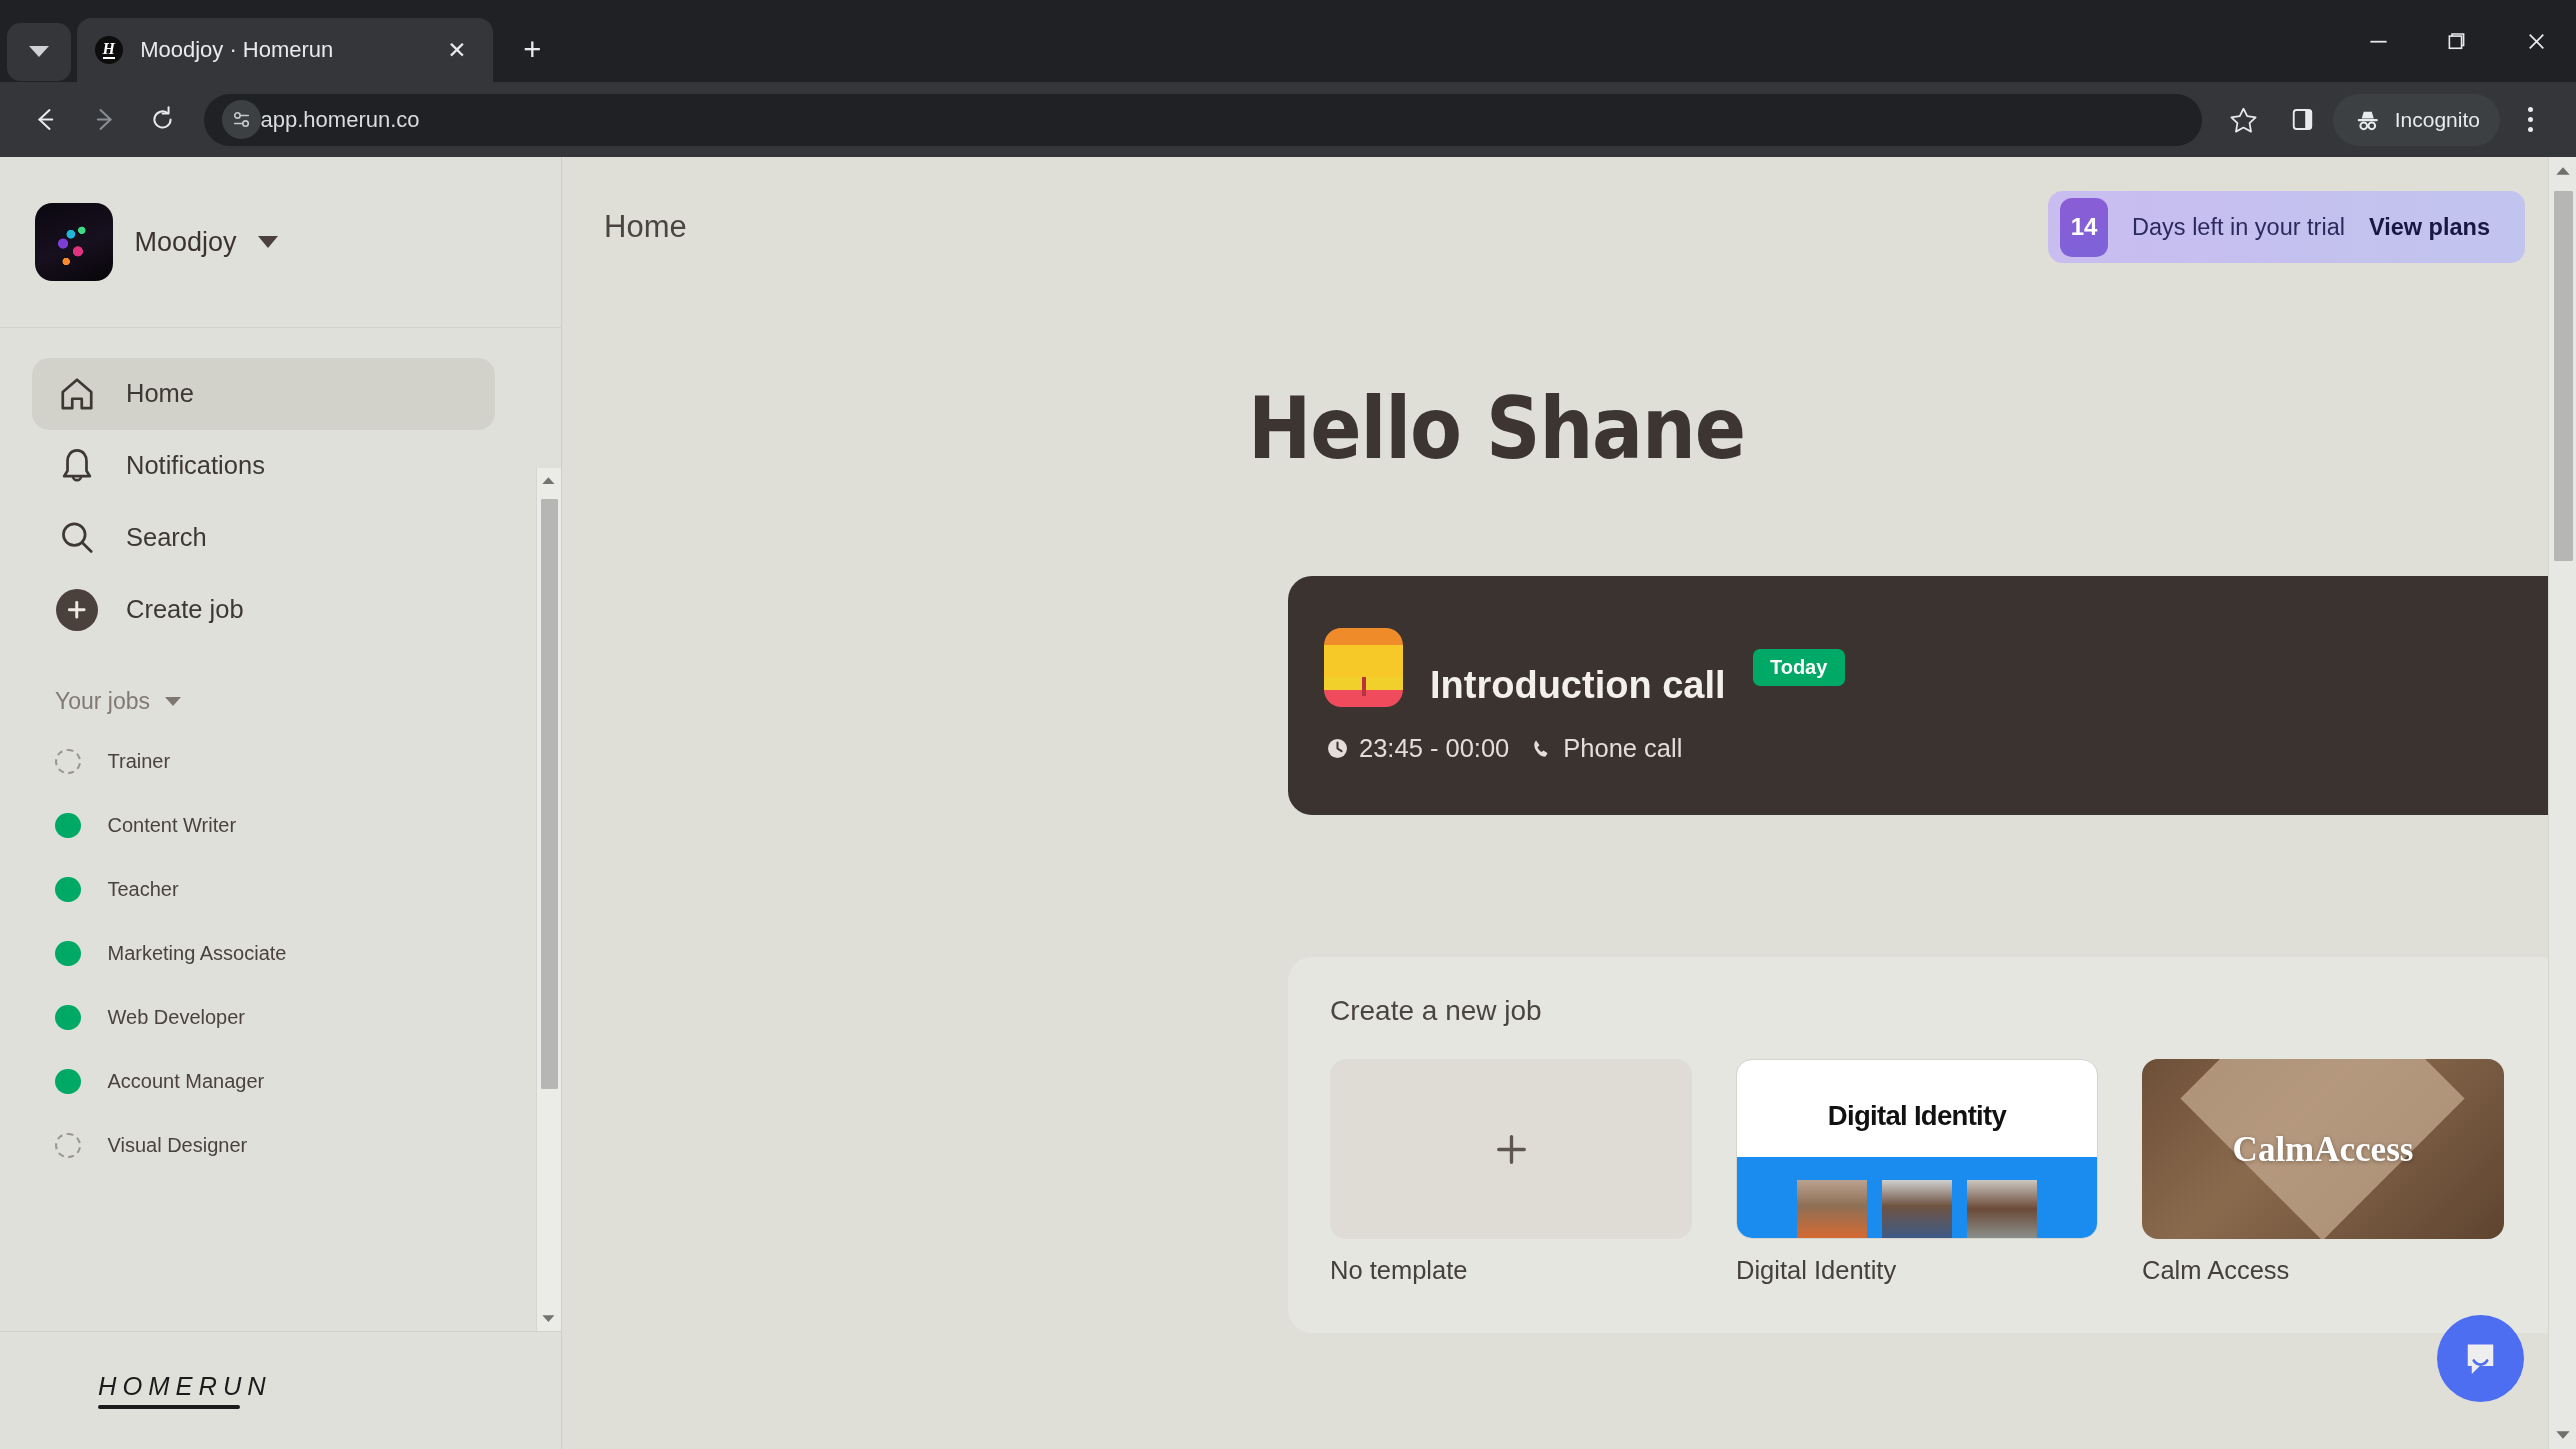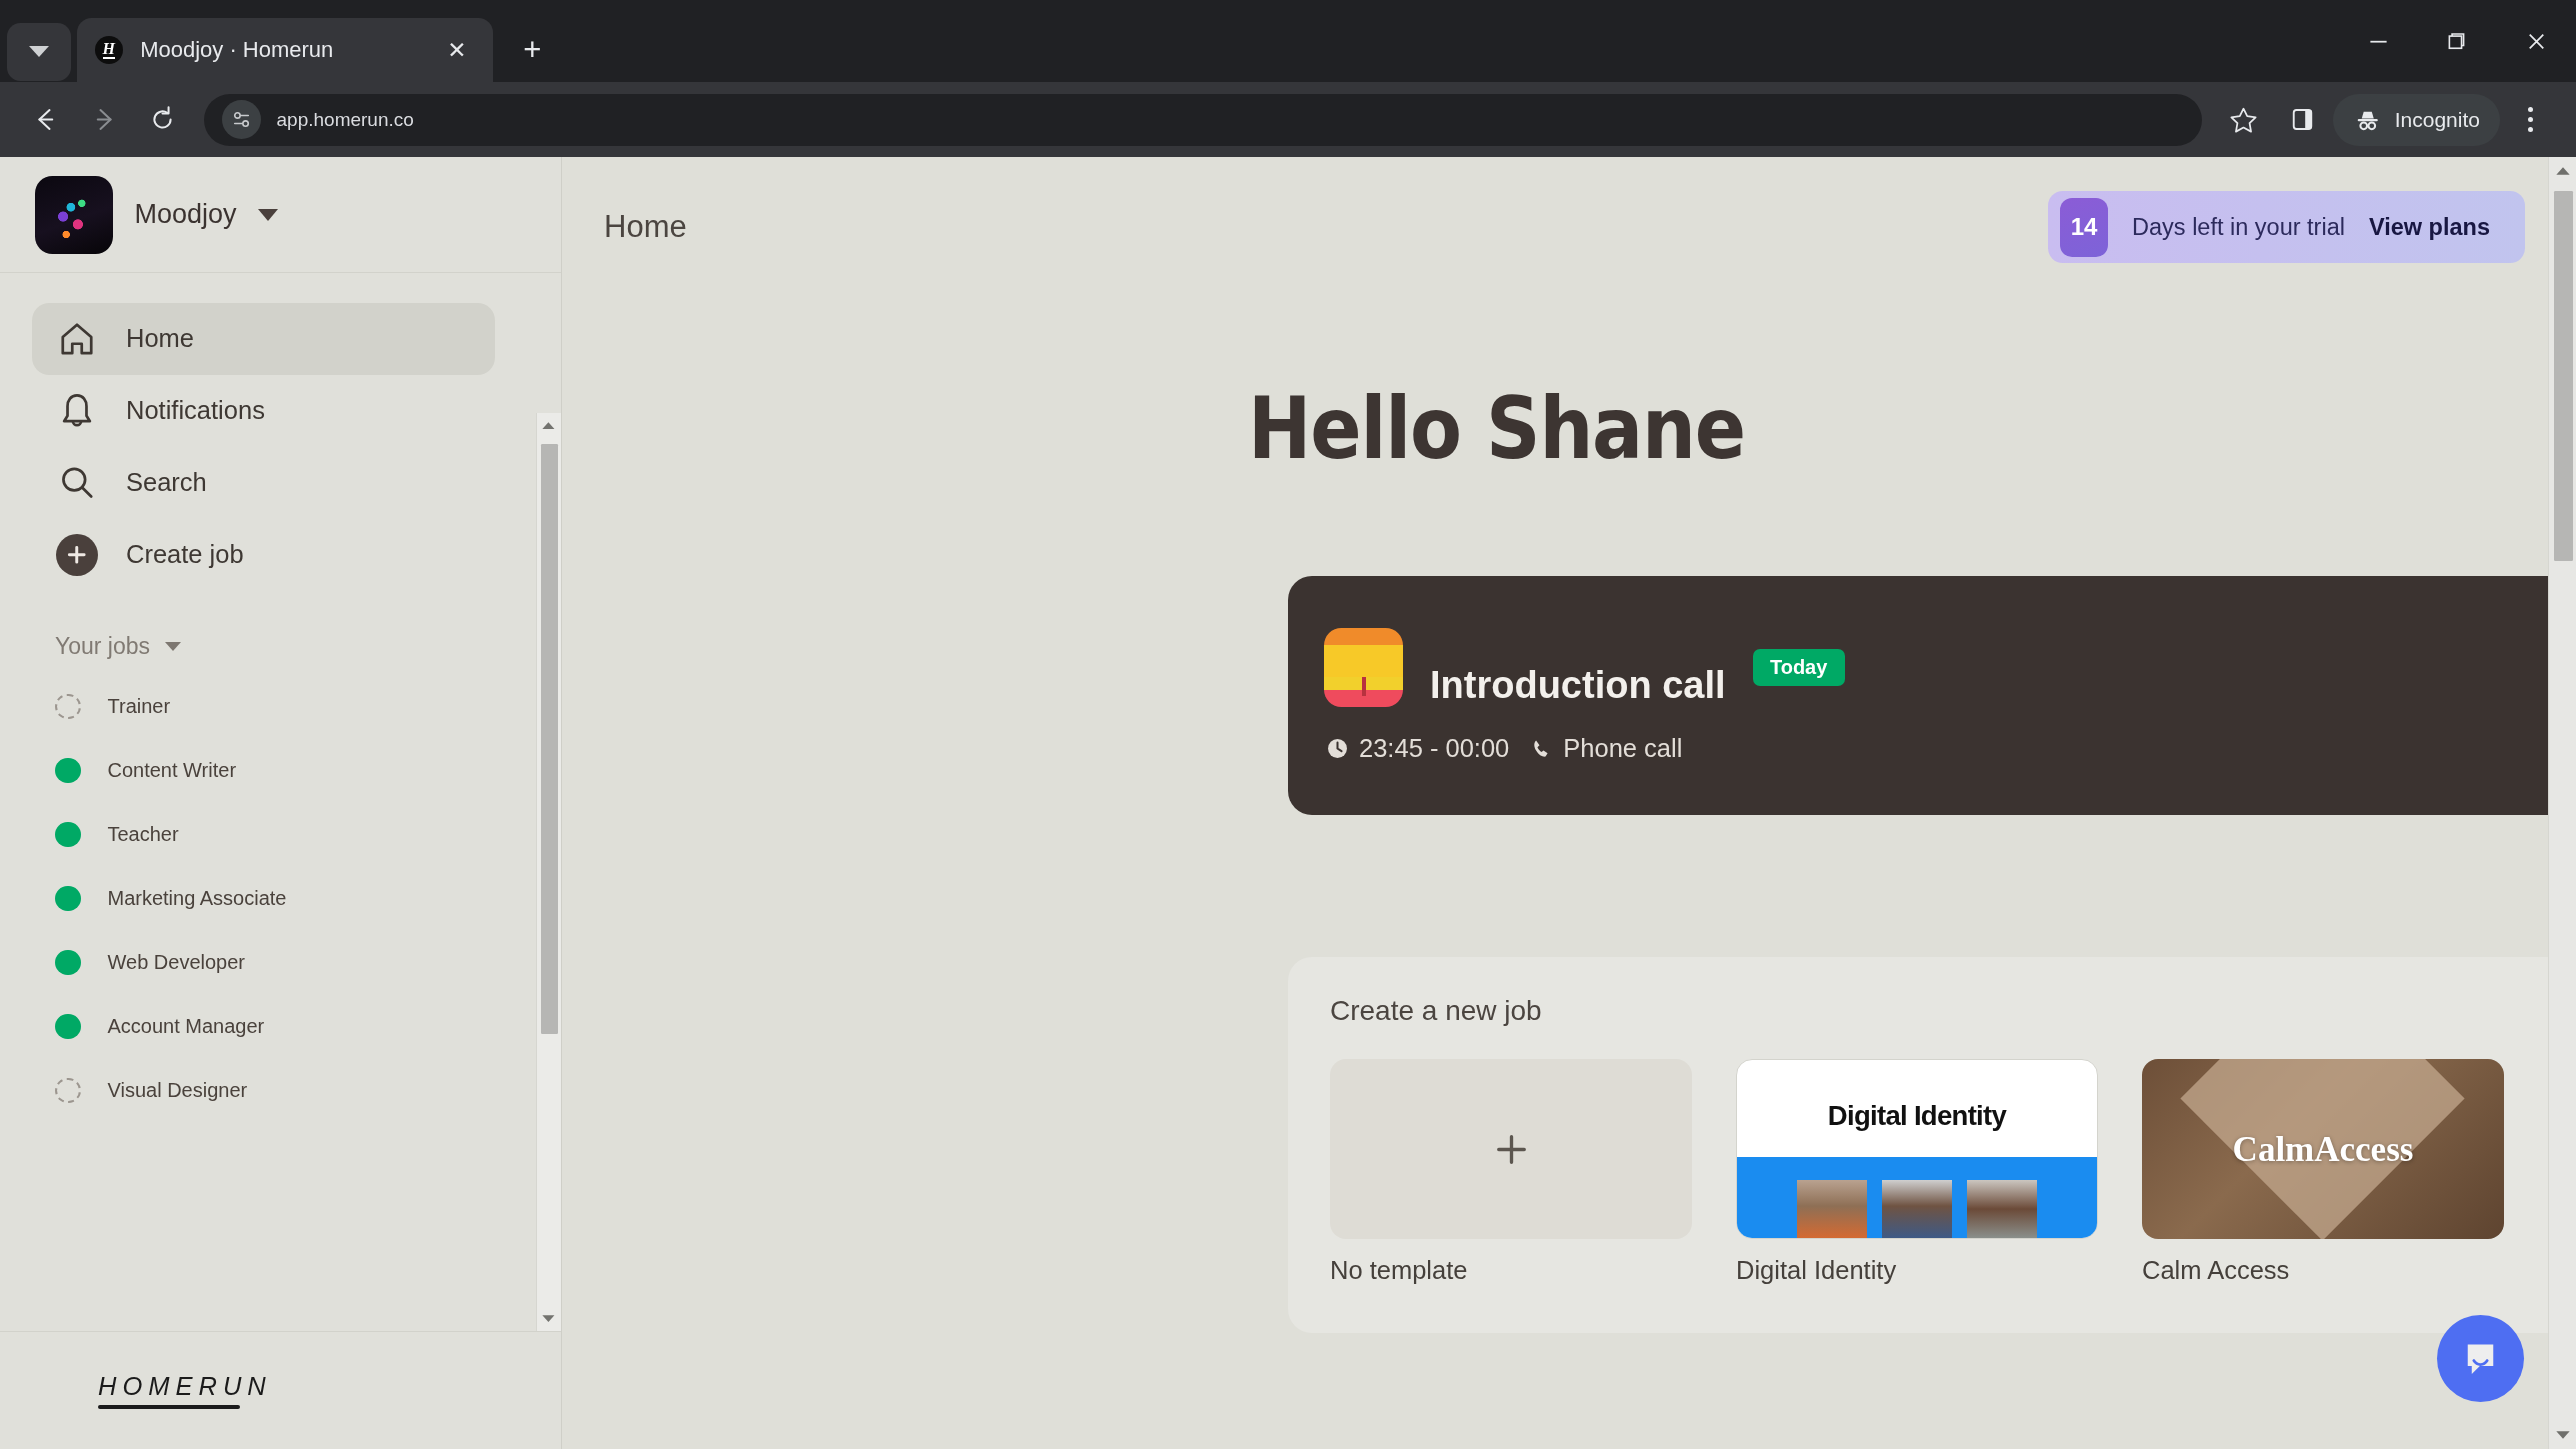--- a/index.html
+++ b/index.html
@@ -73,41 +73,41 @@
   .omnibox {
     flex: 1; height: 52px; background: #202124; border-radius: 27px;
     display: flex; align-items: center; padding: 0 17.4px; margin: 0 10.7px;
     min-width: 0;
   }
   .omni-icon {
     width: 39px; height: 39px; border-radius: 50%; background: #3c4043;
     display: flex; align-items: center; justify-content: center; flex: none;
   }
   .omni-url {
-    color: #dadce0; font-size: 19px; margin-left: 16px;
+    color: #dadce0; font-size: 22px; 
     white-space: nowrap; overflow: hidden;
   }
   .incognito-pill {
     height: 52px; border-radius: 27px; background: #3c4043;
     display: flex; align-items: center; padding: 0 20px; gap: 12px; flex: none;
   }
   .incognito-pill span { color: #e8eaed; font-size: 21px; white-space: nowrap; }
   .kebab { display: flex; flex-direction: column; gap: 4.7px; align-items: center; }
   .kebab i { width: 5.4px; height: 5.4px; border-radius: 50%; background: #e8eaed; display: block; }
 
   
   .viewport { flex: 1; display: flex; background: #dfdfd8; position: relative; overflow: hidden; }
 
   
   .sidebar {
     width: 562px; flex: none; background: #e0e0da; display: flex;
     flex-direction: column; border-right: 0.7px solid #cfcfc8; position: relative;
   }
   .org-head {
-    height: 116px; display: flex; align-items: center; padding: 0 35px;
+    height: 171px; display: flex; align-items: center; padding: 0 35px;
     gap: 21.5px; border-bottom: 0.7px solid #d2d2cb; flex: none;
   }
   .org-logo {
     width: 78px; height: 78px; border-radius: 17.4px; flex: none;
     background:
       radial-gradient(circle at 36% 52%, #7b3fd4 0 4.7px, transparent 5.4px),
       radial-gradient(circle at 46% 40%, #1fb6d8 0 4px, transparent 4.7px),
       radial-gradient(circle at 55% 62%, #e0337f 0 4.7px, transparent 5.4px),
       radial-gradient(circle at 40% 75%, #ff8a2b 0 3.4px, transparent 4px),
       radial-gradient(circle at 60% 35%, #3ddc84 0 3.4px, transparent 4px),

